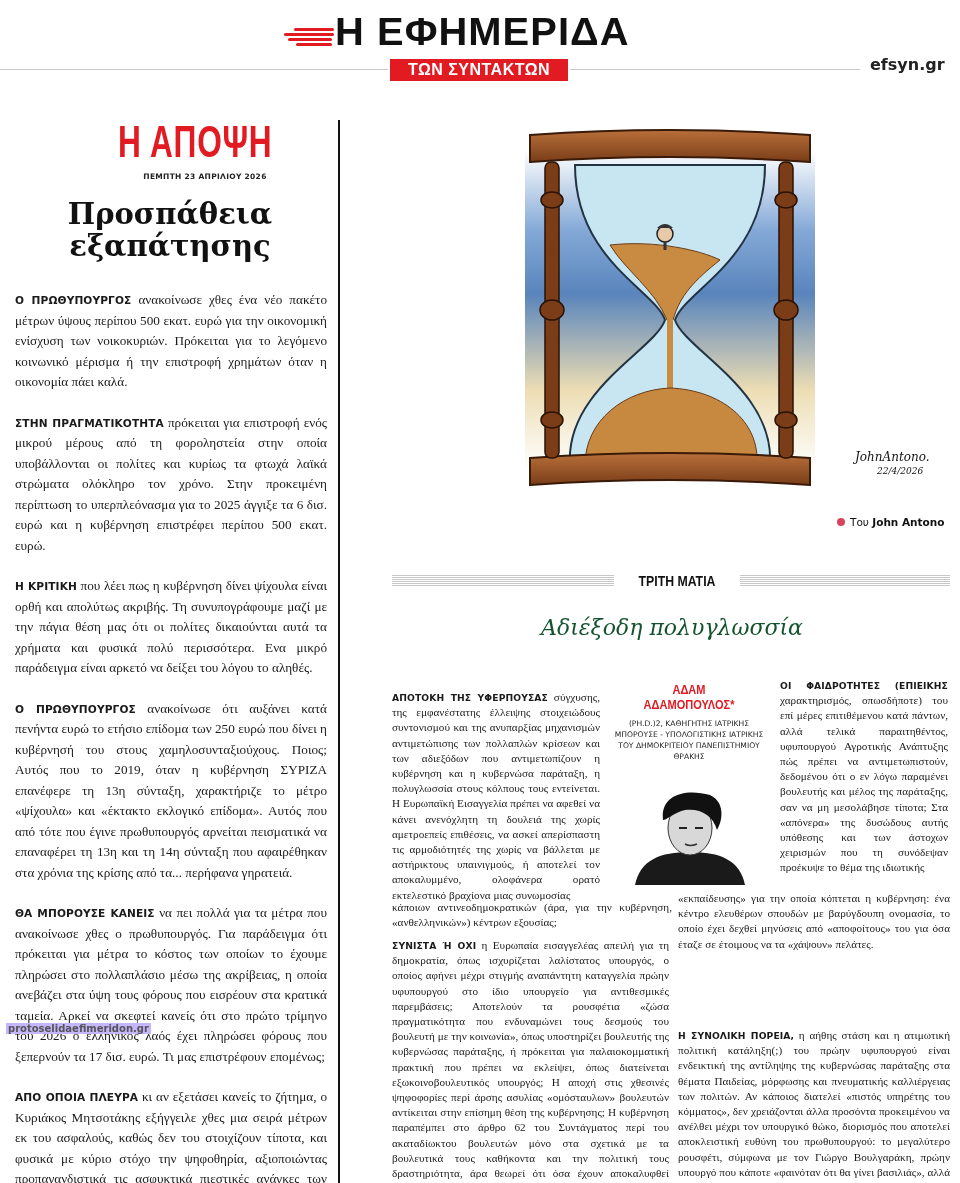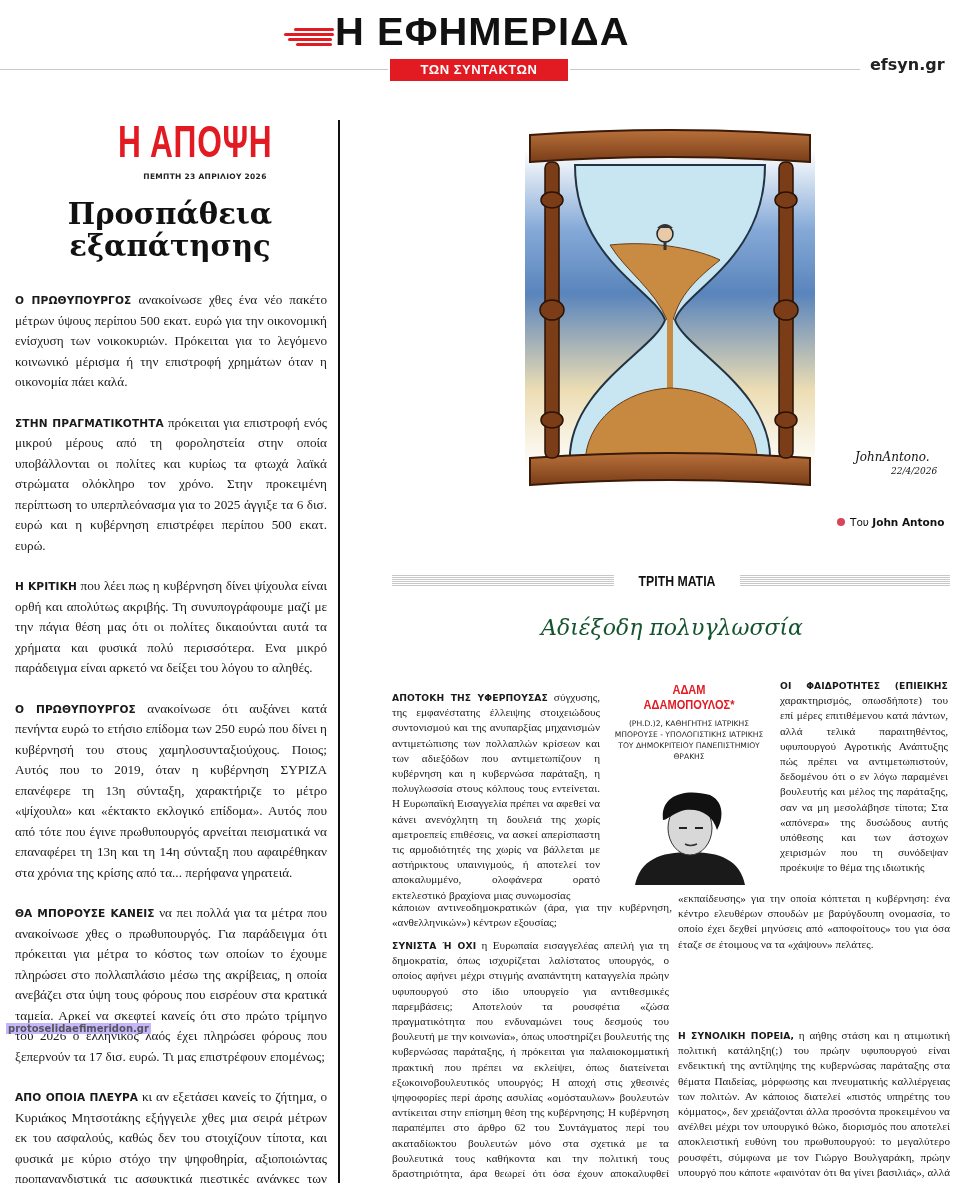--- a/index.html
+++ b/index.html
@@ -4,35 +4,35 @@
 <style>
   html, body { margin:0; padding:0; background:#ffffff; }
   body { width:960px; height:1183px; position:relative; overflow:hidden; font-family:"DejaVu Serif", serif; color:#1a1a1a; }
   .abs { position:absolute; }
 
   
   .masthead { left:0; top:0; width:960px; height:90px; }
   .mast-speed { left:282px; top:28px; width:52px; height:20px; }
   .mast-speed span { position:absolute; left:0; height:3px; background:#e21b23; border-radius:2px; }
   .mast-title { left:335px; top:10px; font-family:"Liberation Sans", sans-serif; font-weight:900; font-size:38px; letter-spacing:1px; color:#111; line-height:44px; transform:scaleX(1.05); transform-origin:left top; }
-  .mast-sub { left:390px; top:59px; width:178px; height:22px; background:#e21b23; color:#fff; font-family:"Liberation Sans", sans-serif; font-weight:bold; font-size:13px; text-align:center; line-height:22px; letter-spacing:0.5px; }
+  .mast-sub { left:390px; top:59px; width:178px; height:22px; background:#e21b23; color:#fff; font-family:"Liberation Sans", sans-serif; font-weight:bold; font-size:16px; text-align:center; line-height:22px; letter-spacing:0.5px; }
   .mast-rule { top:69px; height:1px; background:#c8c8c8; }
   .site { left:870px; top:55px; font-family:"DejaVu Sans", sans-serif; font-weight:bold; font-size:16px; color:#222; }
   .opinion-logo { left:118px; top:118px; font-family:"Liberation Sans", sans-serif; font-weight:bold; font-size:44px; color:#e21b23; letter-spacing:1px; line-height:48px; transform:scaleX(0.72); transform-origin:left top; }
   .opinion-date { left:0; top:172px; width:396px; text-align:center; font-family:"DejaVu Sans", sans-serif; font-size:7.5px; font-weight:bold; color:#222; letter-spacing:0.3px;margin-left:7px; }
   .editorial-title { left:0; top:198px; width:340px; text-align:center; font-family:"DejaVu Serif", serif; font-weight:bold; font-size:29px; line-height:32px; color:#111; }
   .vdivider { left:338px; top:120px; width:2px; height:1080px; background:#111; }
 
   .para { font-family:"Liberation Serif", serif; font-size:13.2px; line-height:20.5px; color:#1a1a1a; text-align:justify; margin:0; }
   .para b { font-family:"DejaVu Sans", sans-serif; font-size:10.6px; font-weight:bold; letter-spacing:0.1px; }
 
   
   .cartoon { left:515px; top:120px; width:310px; height:375px; }
   .signature { left:855px; top:450px; font-family:"DejaVu Serif", serif; font-style:italic; font-size:12px; color:#111; line-height:14px; }
-  .signature small { display:block; font-size:9px; margin-left:36px; }
+  .signature small { display:block; font-size:9px; margin-left:22px; }
   .credit { left:837px; top:516px; font-family:"DejaVu Sans", sans-serif; font-size:10.5px; color:#111; }
   .credit .dot { display:inline-block; width:8px; height:8px; border-radius:50%; background:#d9445a; margin-right:5px; vertical-align:0px; }
 
   
   .section-band { top:575px; height:12px; }
   .section-hatch { position:absolute; top:0; height:12px; background:repeating-linear-gradient(180deg,#c7c7c7 0 1px,#ffffff 1px 2px); }
   .section-label { position:absolute; top:-3px; left:230px; width:110px; text-align:center; font-family:"Liberation Sans", sans-serif; font-weight:bold; font-size:15px; color:#111; transform:scaleX(0.82); }
   .col-title { left:392px; top:615px; width:560px; text-align:center; font-family:"DejaVu Serif", serif; font-style:italic; font-size:22px; color:#14532d; }
 
   .col2 { left:392px; top:690px; width:208px; }

